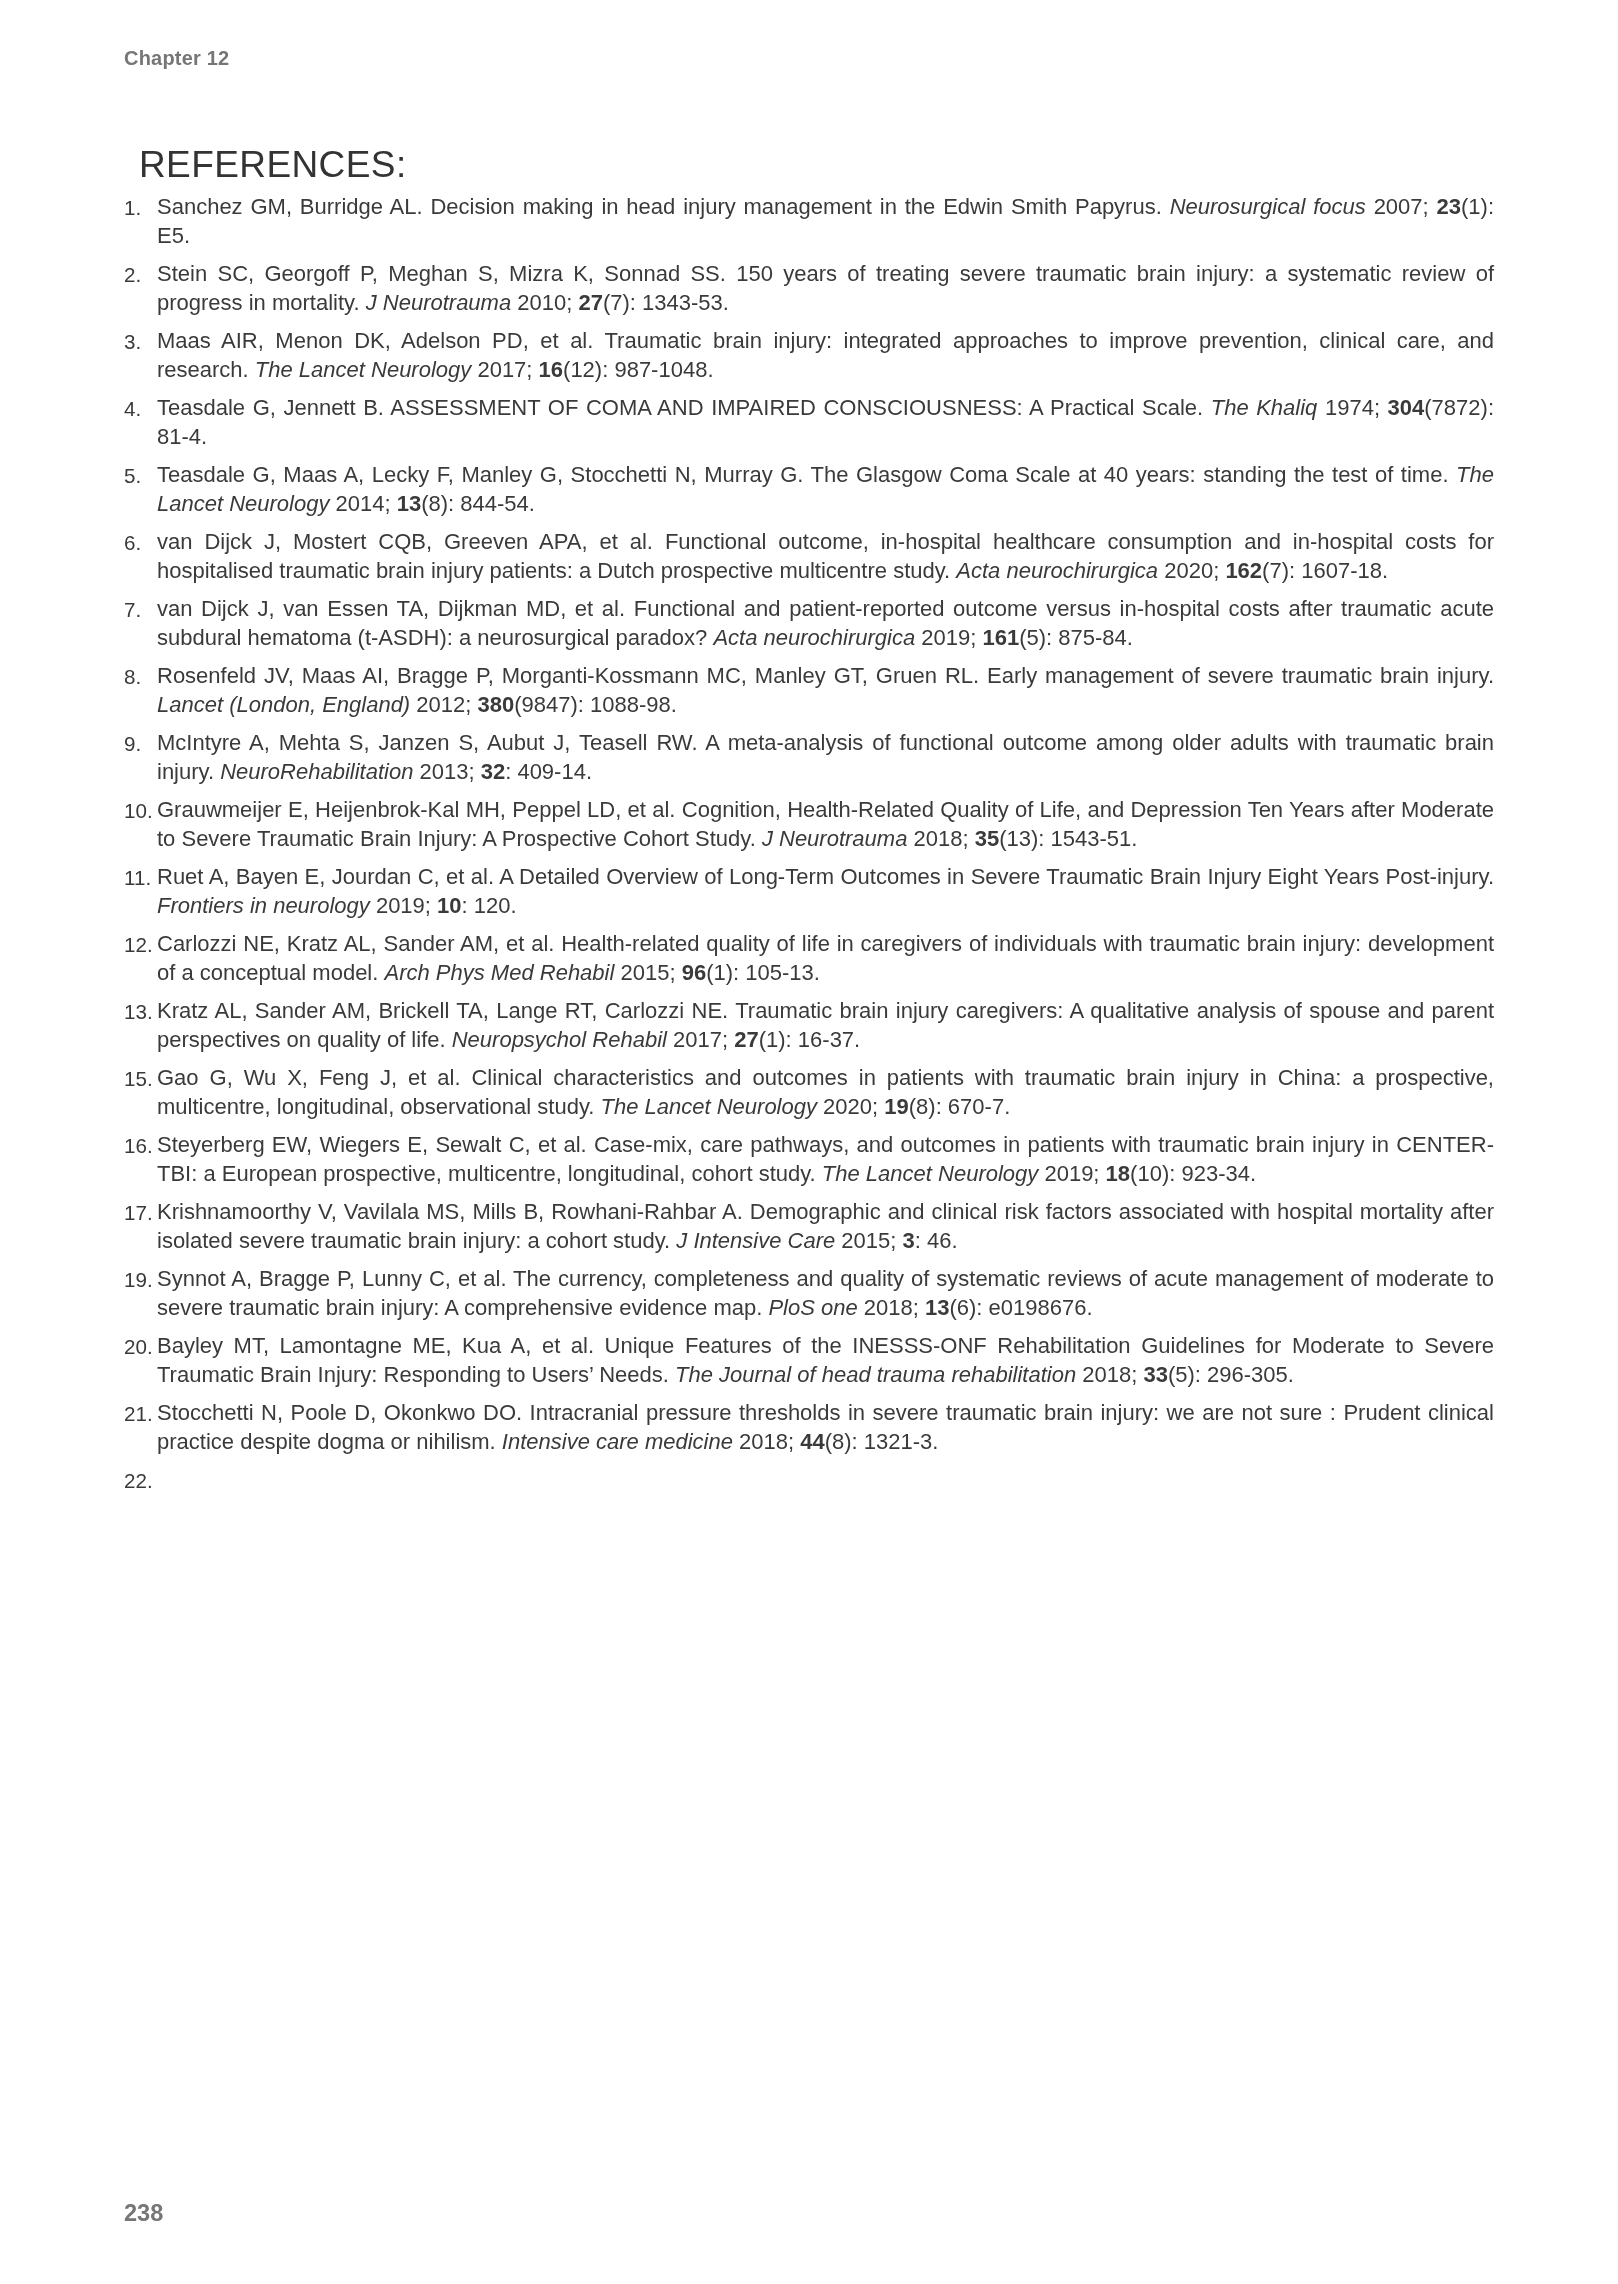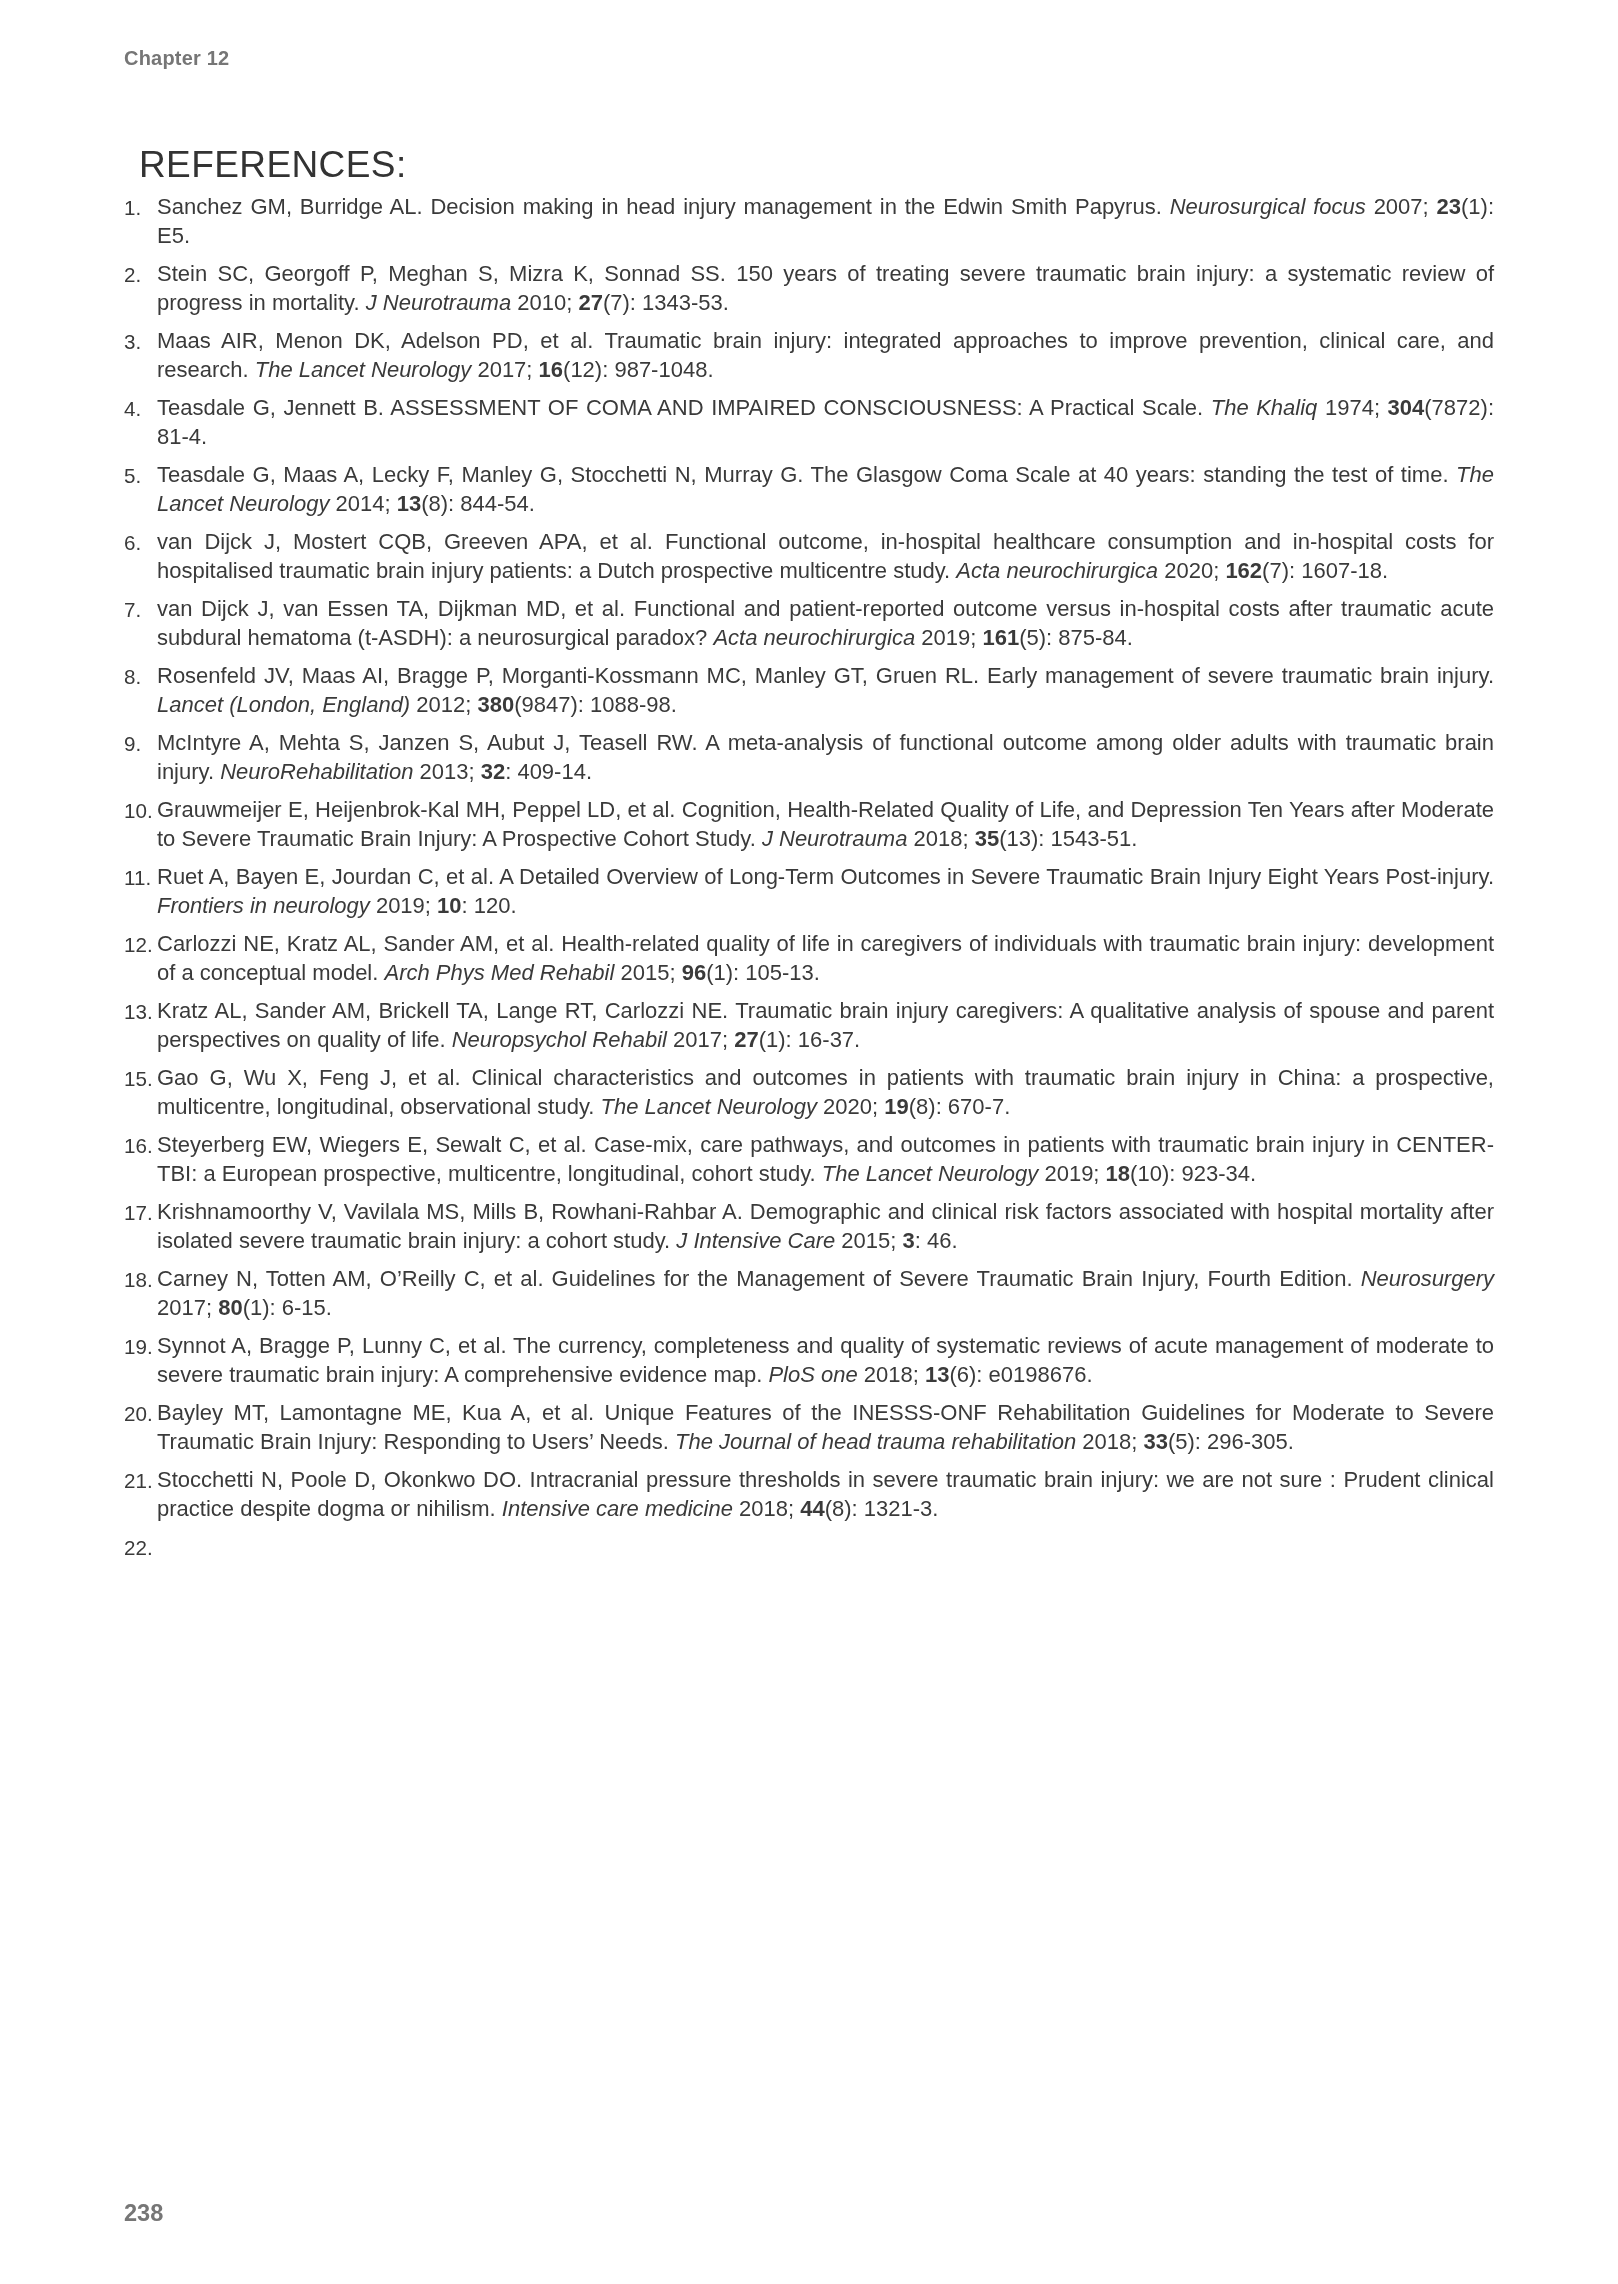--- a/index.html
+++ b/index.html
@@ -92,21 +92,20 @@
       <li class="ref-item"><span class="ref-num">7.</span><span class="ref-text"><span class="seg-n">van Dijck J, van Essen TA, Dijkman MD, et al. Functional and patient-reported outcome versus in-hospital costs after traumatic acute subdural hematoma (t-ASDH): a neurosurgical paradox? </span><span class="seg-i">Acta neurochirurgica </span><span class="seg-n">2019; </span><span class="seg-b">161</span><span class="seg-n">(5): 875-84.</span></span></li>
       <li class="ref-item"><span class="ref-num">8.</span><span class="ref-text"><span class="seg-n">Rosenfeld JV, Maas AI, Bragge P, Morganti-Kossmann MC, Manley GT, Gruen RL. Early management of severe traumatic brain injury. </span><span class="seg-i">Lancet (London, England) </span><span class="seg-n">2012; </span><span class="seg-b">380</span><span class="seg-n">(9847): 1088-98.</span></span></li>
       <li class="ref-item"><span class="ref-num">9.</span><span class="ref-text"><span class="seg-n">McIntyre A, Mehta S, Janzen S, Aubut J, Teasell RW. A meta-analysis of functional outcome among older adults with traumatic brain injury. </span><span class="seg-i">NeuroRehabilitation </span><span class="seg-n">2013; </span><span class="seg-b">32</span><span class="seg-n">: 409-14.</span></span></li>
       <li class="ref-item"><span class="ref-num">10.</span><span class="ref-text"><span class="seg-n">Grauwmeijer E, Heijenbrok-Kal MH, Peppel LD, et al. Cognition, Health-Related Quality of Life, and Depression Ten Years after Moderate to Severe Traumatic Brain Injury: A Prospective Cohort Study. </span><span class="seg-i">J Neurotrauma </span><span class="seg-n">2018; </span><span class="seg-b">35</span><span class="seg-n">(13): 1543-51.</span></span></li>
       <li class="ref-item"><span class="ref-num">11.</span><span class="ref-text"><span class="seg-n">Ruet A, Bayen E, Jourdan C, et al. A Detailed Overview of Long-Term Outcomes in Severe Traumatic Brain Injury Eight Years Post-injury. </span><span class="seg-i">Frontiers in neurology </span><span class="seg-n">2019; </span><span class="seg-b">10</span><span class="seg-n">: 120.</span></span></li>
       <li class="ref-item"><span class="ref-num">12.</span><span class="ref-text"><span class="seg-n">Carlozzi NE, Kratz AL, Sander AM, et al. Health-related quality of life in caregivers of individuals with traumatic brain injury: development of a conceptual model. </span><span class="seg-i">Arch Phys Med Rehabil </span><span class="seg-n">2015; </span><span class="seg-b">96</span><span class="seg-n">(1): 105-13.</span></span></li>
       <li class="ref-item"><span class="ref-num">13.</span><span class="ref-text"><span class="seg-n">Kratz AL, Sander AM, Brickell TA, Lange RT, Carlozzi NE. Traumatic brain injury caregivers: A qualitative analysis of spouse and parent perspectives on quality of life. </span><span class="seg-i">Neuropsychol Rehabil </span><span class="seg-n">2017; </span><span class="seg-b">27</span><span class="seg-n">(1): 16-37.</span></span></li>
       <li class="ref-item"><span class="ref-num">15.</span><span class="ref-text"><span class="seg-n">Gao G, Wu X, Feng J, et al. Clinical characteristics and outcomes in patients with traumatic brain injury in China: a prospective, multicentre, longitudinal, observational study. </span><span class="seg-i">The Lancet Neurology </span><span class="seg-n">2020; </span><span class="seg-b">19</span><span class="seg-n">(8): 670-7.</span></span></li>
       <li class="ref-item"><span class="ref-num">16.</span><span class="ref-text"><span class="seg-n">Steyerberg EW, Wiegers E, Sewalt C, et al. Case-mix, care pathways, and outcomes in patients with traumatic brain injury in CENTER-TBI: a European prospective, multicentre, longitudinal, cohort study. </span><span class="seg-i">The Lancet Neurology </span><span class="seg-n">2019; </span><span class="seg-b">18</span><span class="seg-n">(10): 923-34.</span></span></li>
       <li class="ref-item"><span class="ref-num">17.</span><span class="ref-text"><span class="seg-n">Krishnamoorthy V, Vavilala MS, Mills B, Rowhani-Rahbar A. Demographic and clinical risk factors associated with hospital mortality after isolated severe traumatic brain injury: a cohort study. </span><span class="seg-i">J Intensive Care </span><span class="seg-n">2015; </span><span class="seg-b">3</span><span class="seg-n">: 46.</span></span></li>
-      <li class="ref-item"><span class="ref-num">18.</span><span class="ref-text"><span class="seg-n">Carney N, Totten AM, O’Reilly C, et al. Guidelines for the Management of Severe Traumatic Brain Injury, Fourth Edition. </span><span class="seg-i">Neurosurgery </span><span class="seg-n">2017; </span><span class="seg-b">80</span><span class="seg-n">(1): 6-15.</span></span></li>
       <li class="ref-item"><span class="ref-num">19.</span><span class="ref-text"><span class="seg-n">Synnot A, Bragge P, Lunny C, et al. The currency, completeness and quality of systematic reviews of acute management of moderate to severe traumatic brain injury: A comprehensive evidence map. </span><span class="seg-i">PloS one </span><span class="seg-n">2018; </span><span class="seg-b">13</span><span class="seg-n">(6): e0198676.</span></span></li>
       <li class="ref-item"><span class="ref-num">20.</span><span class="ref-text"><span class="seg-n">Bayley MT, Lamontagne ME, Kua A, et al. Unique Features of the INESSS-ONF Rehabilitation Guidelines for Moderate to Severe Traumatic Brain Injury: Responding to Users’ Needs. </span><span class="seg-i">The Journal of head trauma rehabilitation </span><span class="seg-n">2018; </span><span class="seg-b">33</span><span class="seg-n">(5): 296-305.</span></span></li>
       <li class="ref-item"><span class="ref-num">21.</span><span class="ref-text"><span class="seg-n">Stocchetti N, Poole D, Okonkwo DO. Intracranial pressure thresholds in severe traumatic brain injury: we are not sure : Prudent clinical practice despite dogma or nihilism. </span><span class="seg-i">Intensive care medicine </span><span class="seg-n">2018; </span><span class="seg-b">44</span><span class="seg-n">(8): 1321-3.</span></span></li>
       <li class="ref-item"><span class="ref-num">22.</span></li>
     </ol>
 
   <div class="page-number">238</div>
 </div>
 
 

